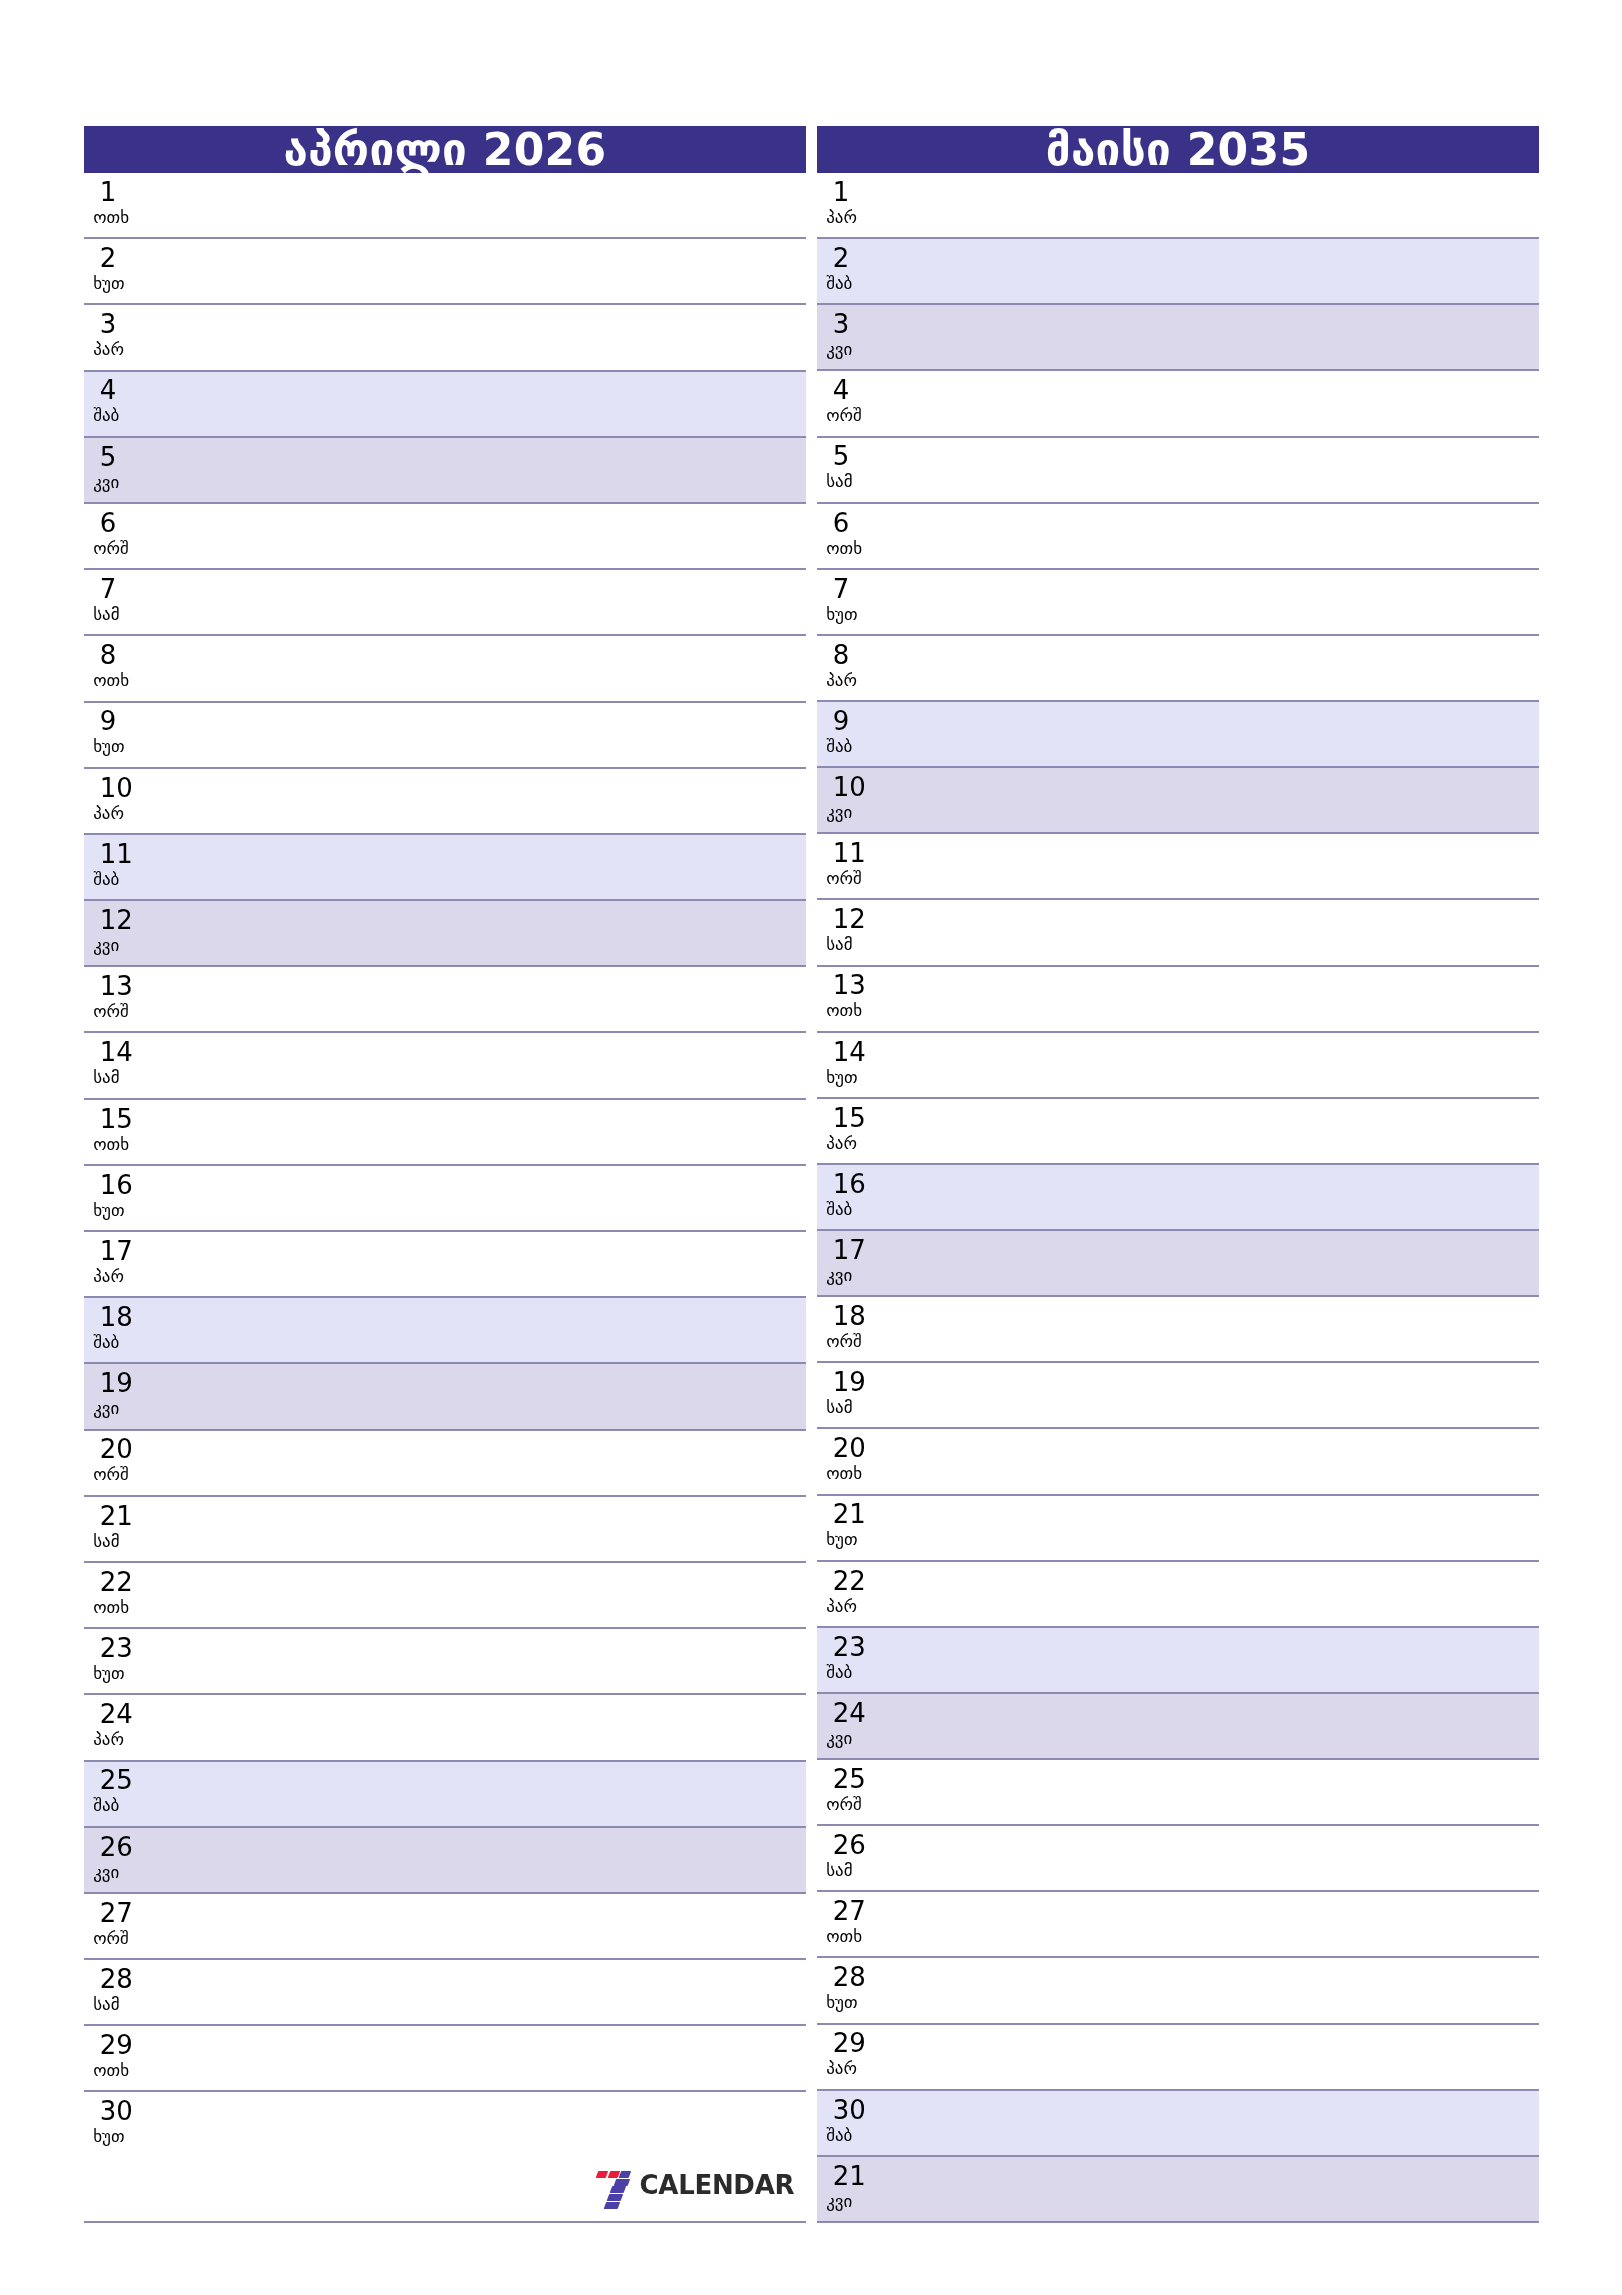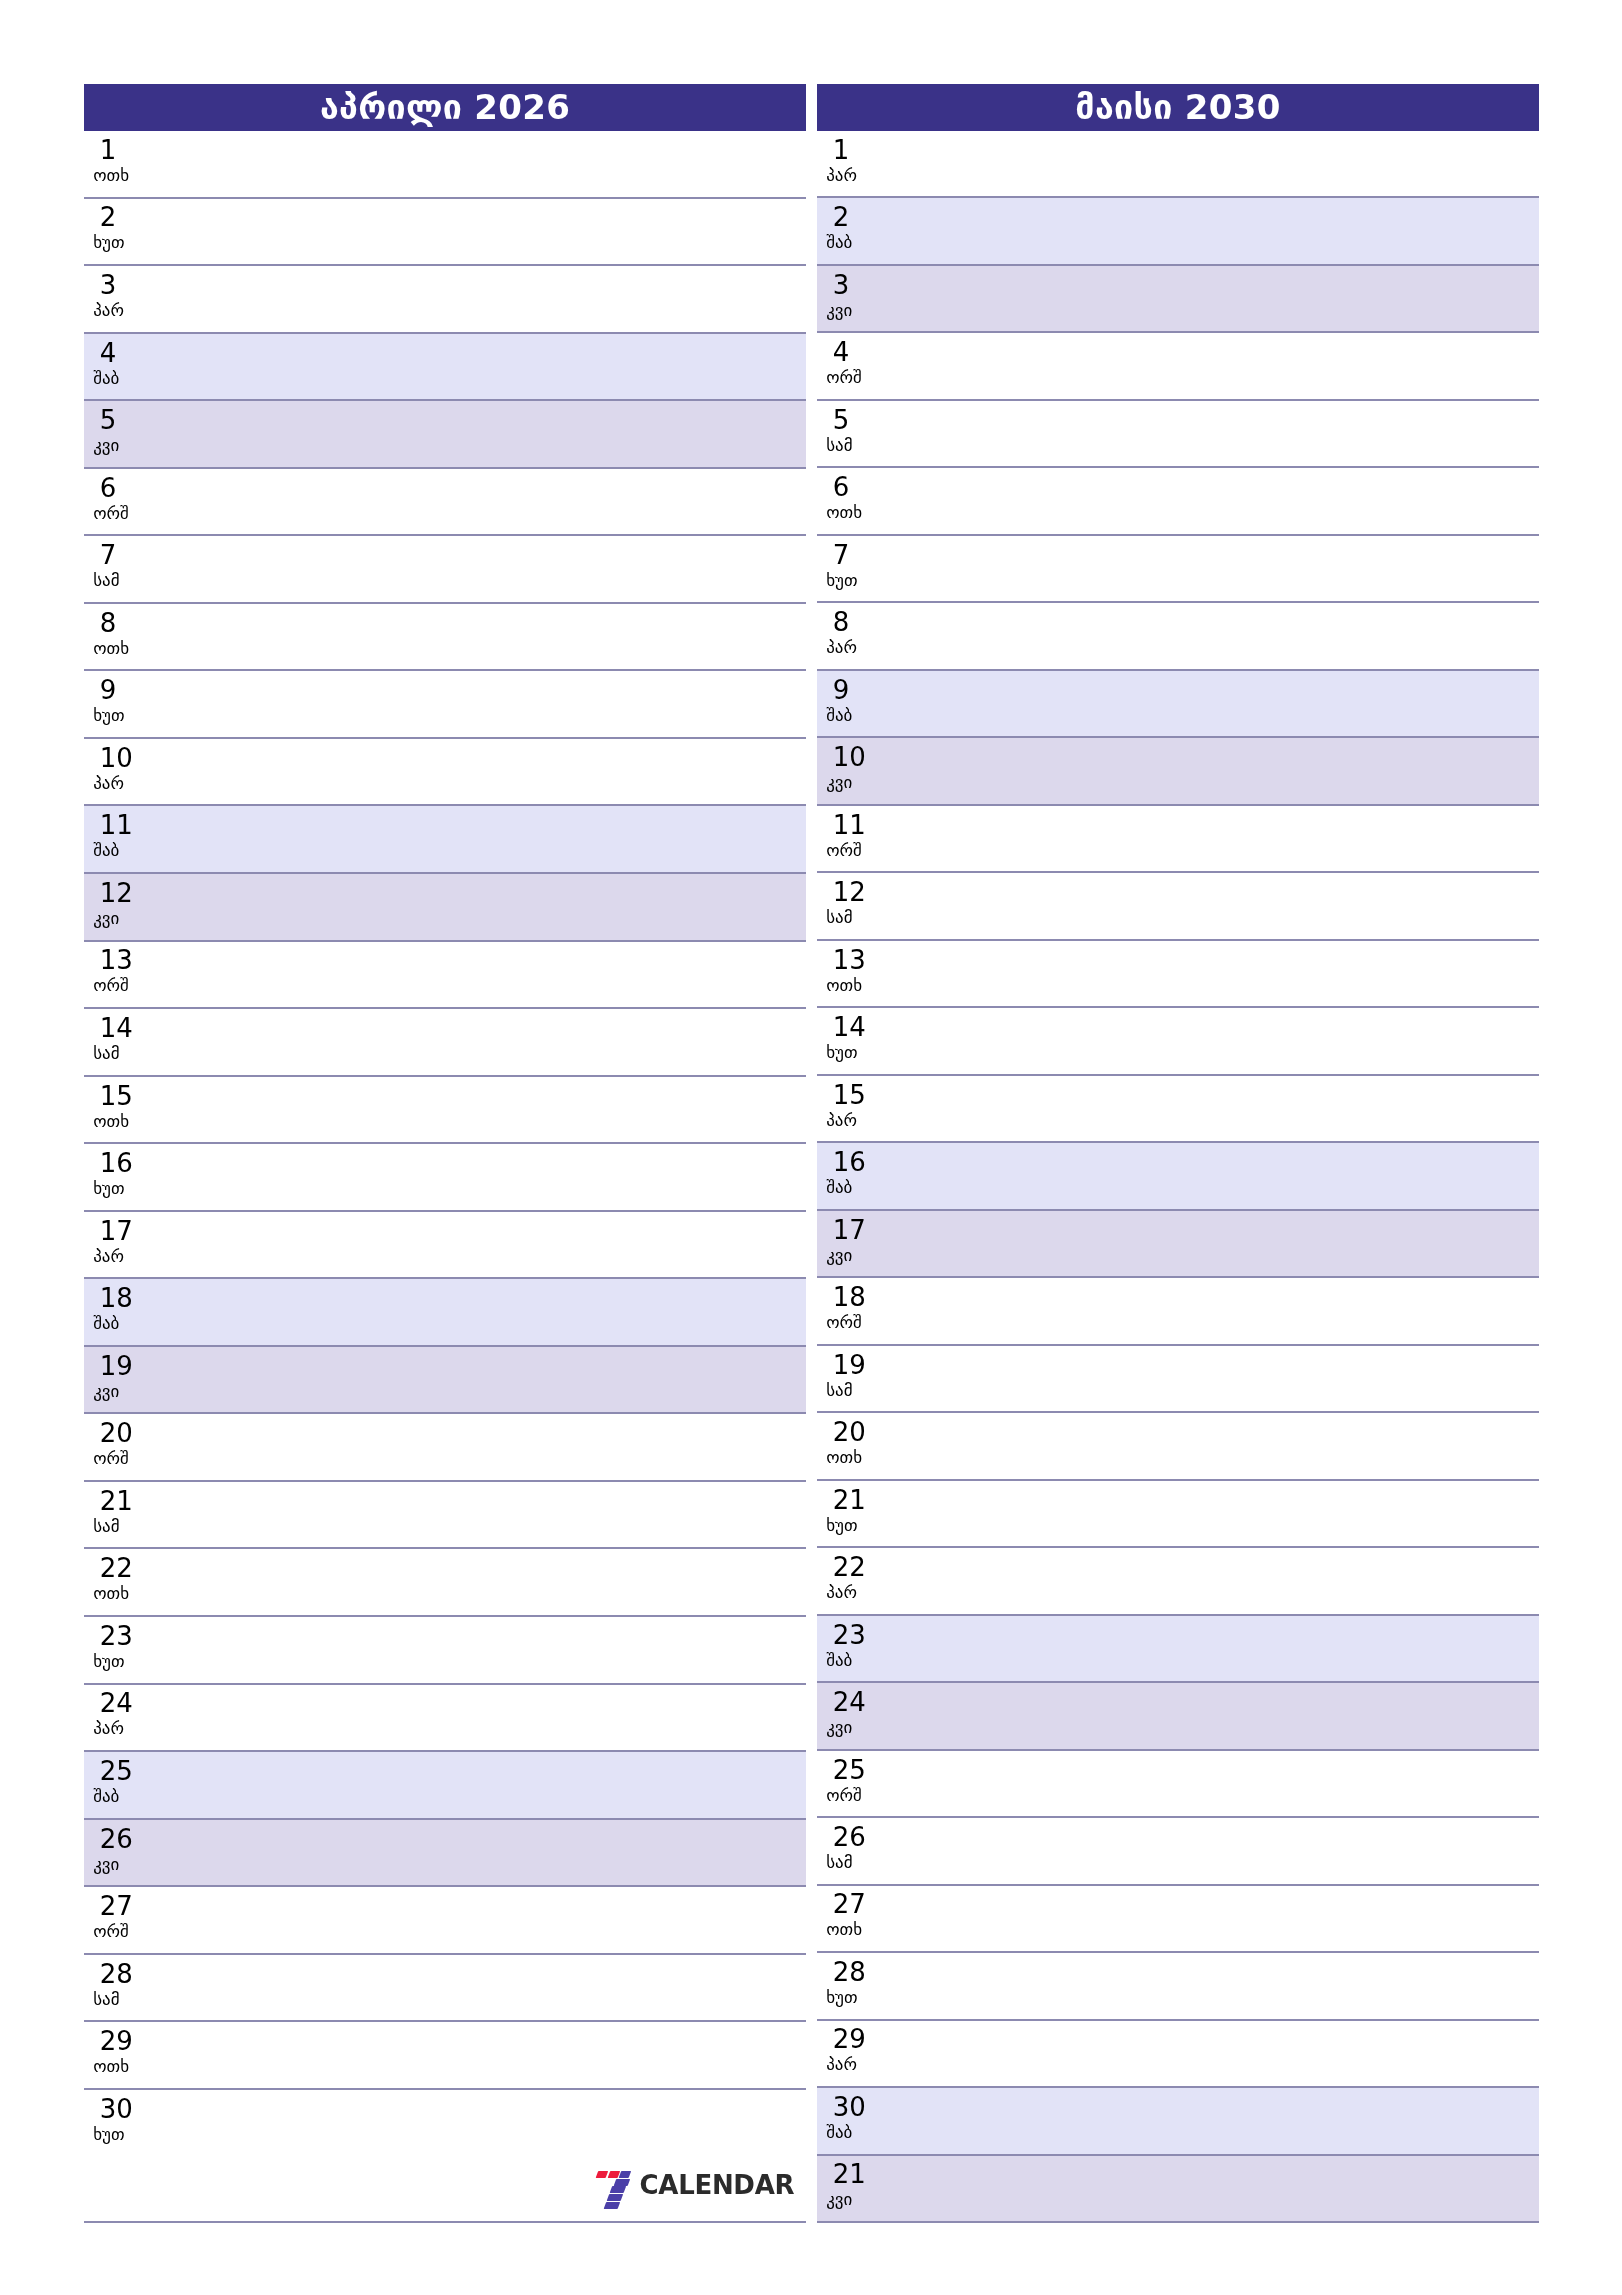--- a/index.html
+++ b/index.html
@@ -30,27 +30,28 @@
     flex: 1 1 0;
     display: flex;
     flex-direction: column;
     min-width: 0;
   }
 
   .month-header {
     background: #3a3288;
     color: #ffffff;
     text-align: center;
-    font-size: 34px;
+    font-size: 44px;
     font-weight: 700;
     letter-spacing: 0.3px;
     height: 47px;
     line-height: 47px;
     overflow: hidden;
     white-space: nowrap;
+    margin-top: 42px;
   }
 
   .days-list {
     flex: 1 1 auto;
     display: flex;
     flex-direction: column;
     border-bottom: 2px solid #8c8ab0;
   }
 
   .day-row {
@@ -272,21 +273,21 @@
               <span class="lb-p3"></span>
               <span class="lb-p4"></span>
             </div>
             <div class="logo-text">CALENDAR</div>
           </div>
         </div>
       </div>
   </div>
 
   <div class="month-column">
-    <div class="month-header">მაისი 2030</div>
+    <div class="month-header">მაისი 2035</div>
     <div class="days-list">
         <div class="day-row weekday">
           <div class="day-number">1</div>
           <div class="day-name">პარ</div>
         </div>
         <div class="day-row saturday">
           <div class="day-number">2</div>
           <div class="day-name">შაბ</div>
         </div>
         <div class="day-row sunday">

